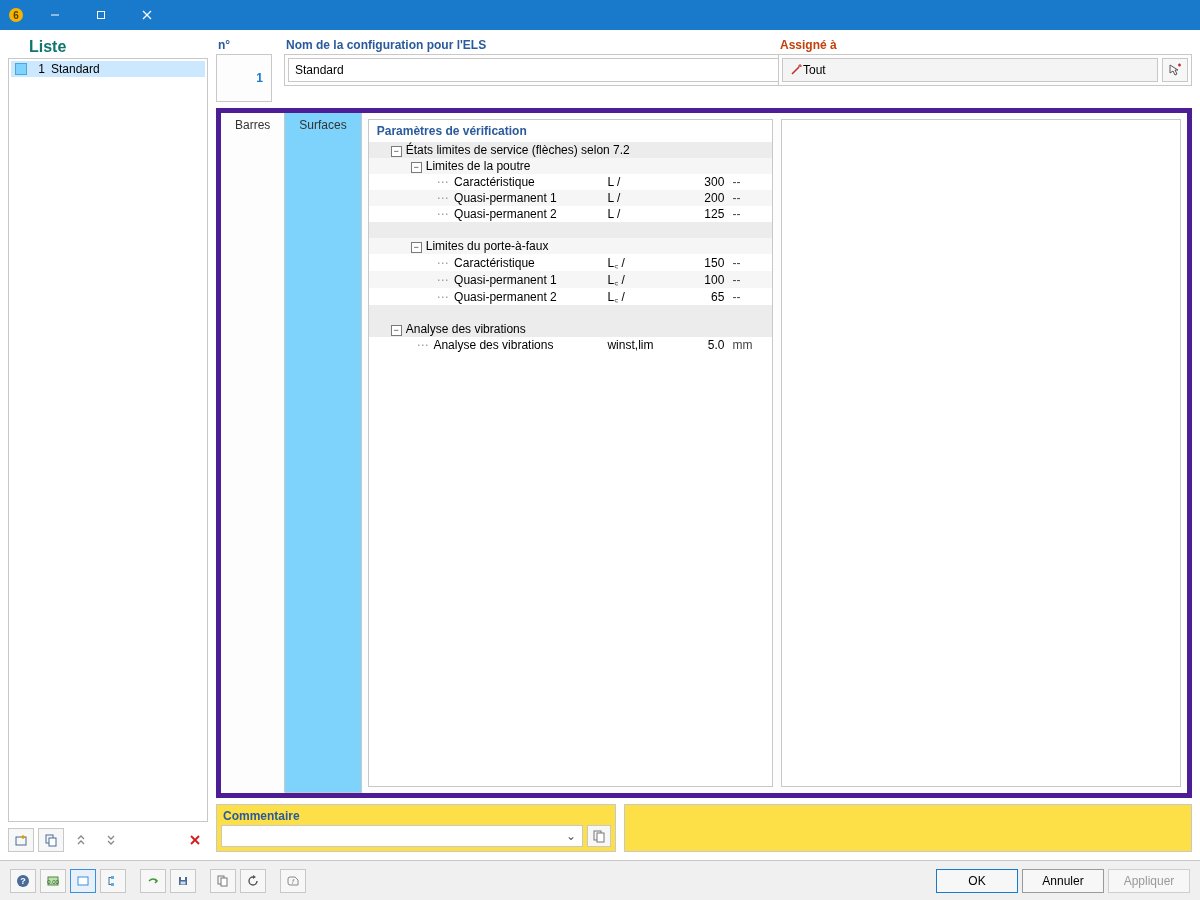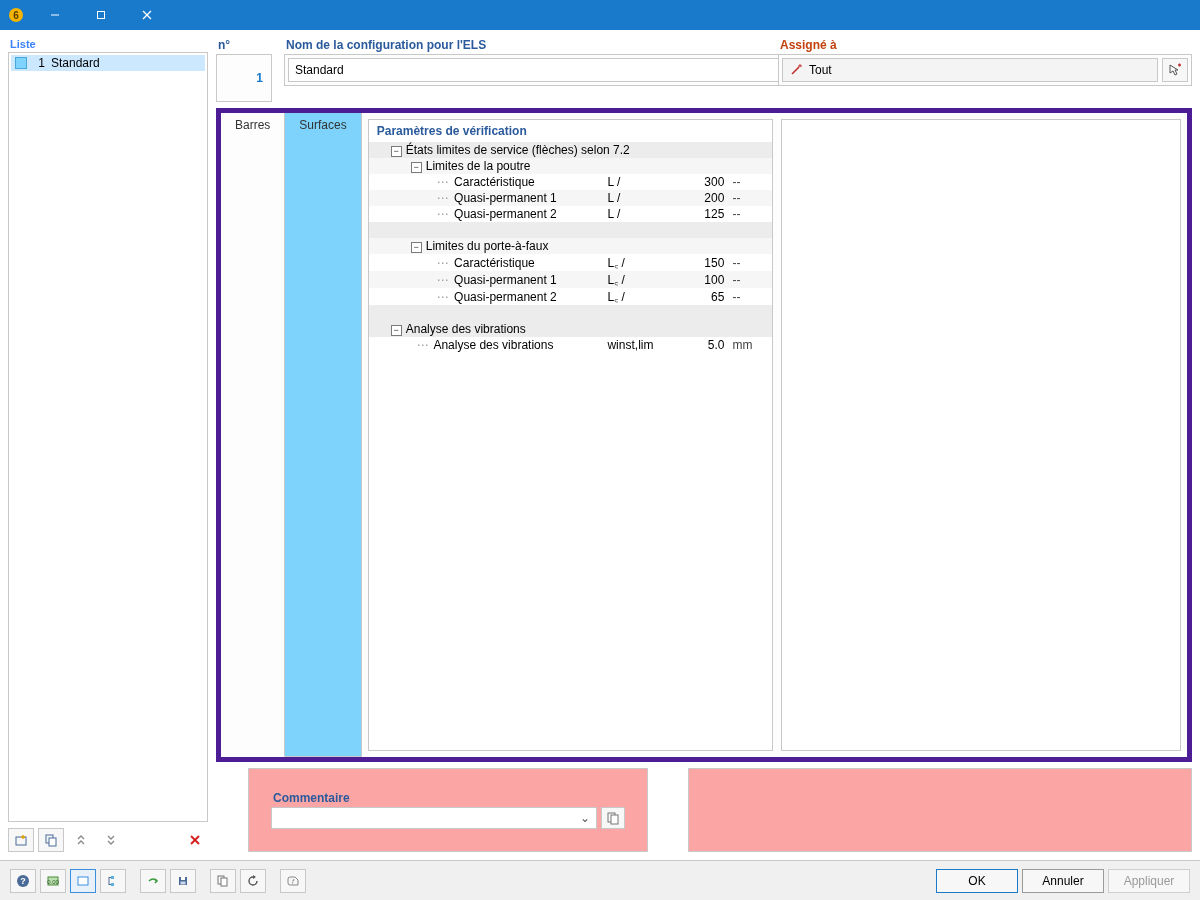--- a/index.html
+++ b/index.html
@@ -11,21 +11,21 @@
   .titlebar .app-icon { width: 16px; height: 16px; margin-right: 8px; display:flex; align-items:center; justify-content:center;}
   .titlebar .title-text { flex: 1; font-size: 12px; }
   .titlebar .win-controls { display: flex; }
   .titlebar .win-btn { width: 46px; height: 30px; display:flex; align-items:center; justify-content:center; color:#fff; }
   
   .client { flex:1; display:flex; flex-direction:column; padding:8px; gap:6px; min-height:0; }
   
   .upper { flex:1; display:flex; gap:8px; min-height:0; }
   
   .left-panel { width:200px; display:flex; flex-direction:column; }
-  .left-panel .section-label { color:#3b82f6; font-weight:600; padding:0 2px 2px 2px; font-size:11px;}
+  .left-panel .section-label { color:#0f766e; font-weight:600; padding:0 2px 2px 2px; font-size:16px;margin-left:19px;}
   .left-panel .list-box { flex:1; border:1px solid #c8c8c8; background:#fff; padding:2px; }
   .list-item { display:flex; align-items:center; padding:1px 4px; gap:6px; }
   .list-item.selected { background:#cce8ff; }
   .list-item .sq-icon { width:12px; height:12px; background:#7fd3ff; border:1px solid #4aa8d8; }
   .list-item .num { width:12px; text-align:right; }
   .left-toolbar { display:flex; gap:4px; margin-top:6px; align-items:center;}
   .tbtn { width:26px; height:24px; border:1px solid #c8c8c8; background:#f7f7f7; display:flex; align-items:center; justify-content:center; }
   .tbtn.flat { border-color:transparent; background:transparent; }
   .left-toolbar .spacer { flex:1; }
   
@@ -61,30 +61,30 @@
   td.c1 { width:320px; border-right:1px solid #d8d8d8;}
   td.c2 { width:70px; text-align:left; border-right:1px solid #d8d8d8; padding-left:6px; color:#000;}
   td.c3 { width:80px; text-align:right; border-right:1px solid #d8d8d8; padding-right:6px;}
   td.c4 { width:40px; text-align:left; padding-left:4px; color:#444;}
   td.rest {}
   .indent1 { padding-left:18px;}
   .indent2 { padding-left:38px;}
   .indent3 { padding-left:64px;}
   .sub-small { font-size:10px;}
   
-  .comment-area { border:1px solid #c8c8c8; background:#fca5a5; padding:22px; display:flex; gap:8px; align-items:flex-start;margin-left:32px;}
+  .comment-area { border:1px solid #c8c8c8; background:#fde047; padding:4px; display:flex; gap:8px; align-items:flex-start;}
   .comment-left { flex:0 0 384px; display:flex; flex-direction:column;}
   .comment-label { color:#2a5a9c; font-weight:600; padding:0 0 2px 2px;}
   .comment-row { display:flex; align-items:center; gap:4px;}
   .comment-select { flex:1; height:22px; border:1px solid #c8c8c8; background:#fff; display:flex; align-items:center; padding:0 6px;}
   .comment-select .chev{margin-left:auto;color:#555;}
   .library-btn { width:24px;height:22px;border:1px solid #c8c8c8;background:#f7f7f7;display:flex;align-items:center;justify-content:center;}
   .assign-wrap { border:1px solid #c8c8c8; background:#fdfdfd; padding:3px;}
   .assign-row { display:flex; gap:4px;}
-  .assign-box { flex:1; height:24px; border:1px solid #c8c8c8; background:#f4f4f4; display:flex; align-items:center; padding:0 6px; gap:6px;}
+  .assign-box { flex:1; height:24px; border:1px solid #c8c8c8; background:#f4f4f4; display:flex; align-items:center; padding:0 6px; gap:0;}
   .wand-icon { color:#c03030;}
   .pick-btn { width:26px;height:24px;border:1px solid #c8c8c8;background:#f7f7f7;display:flex;align-items:center;justify-content:center;}
   
   .bottom-bar { height:40px; border-top:1px solid #c8c8c8; background:#f0f0f0; display:flex; align-items:center; padding:0 10px; gap:4px;}
   .bottom-bar .spacer{flex:1;}
   .dlg-btn { min-width:82px; height:24px; border:1px solid #9a9a9a; background:#f7f7f7; padding:0 12px; display:flex;align-items:center;justify-content:center;}
   .dlg-btn.primary{border:1.5px solid #1979ca;}
   .dlg-btn.disabled{color:#9a9a9a;border-color:#cfcfcf;}
   
   svg { display:block; }

